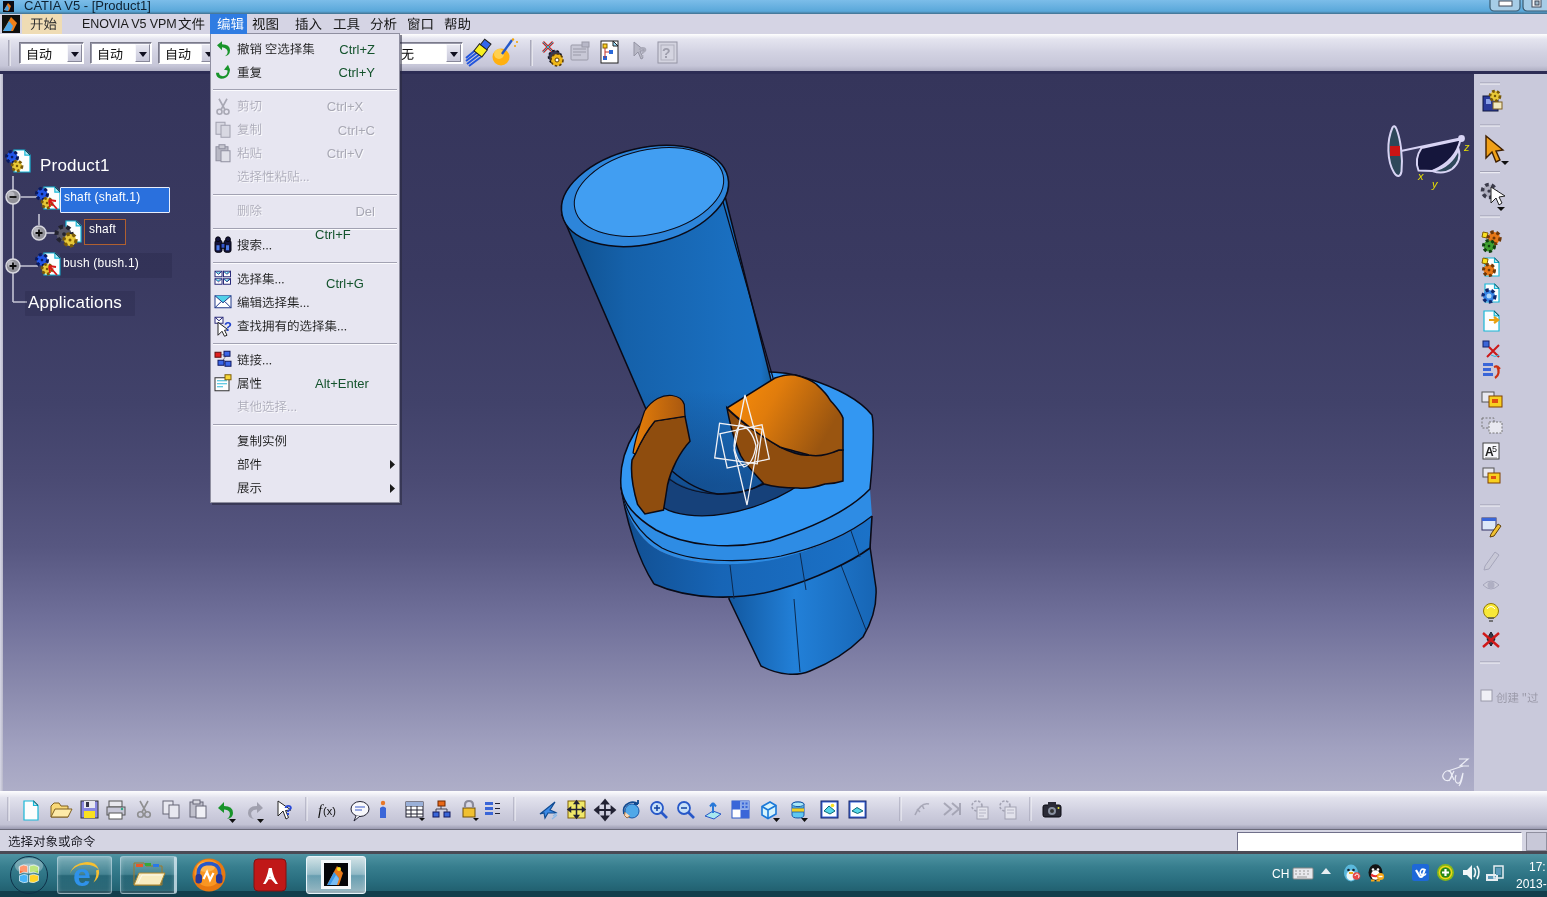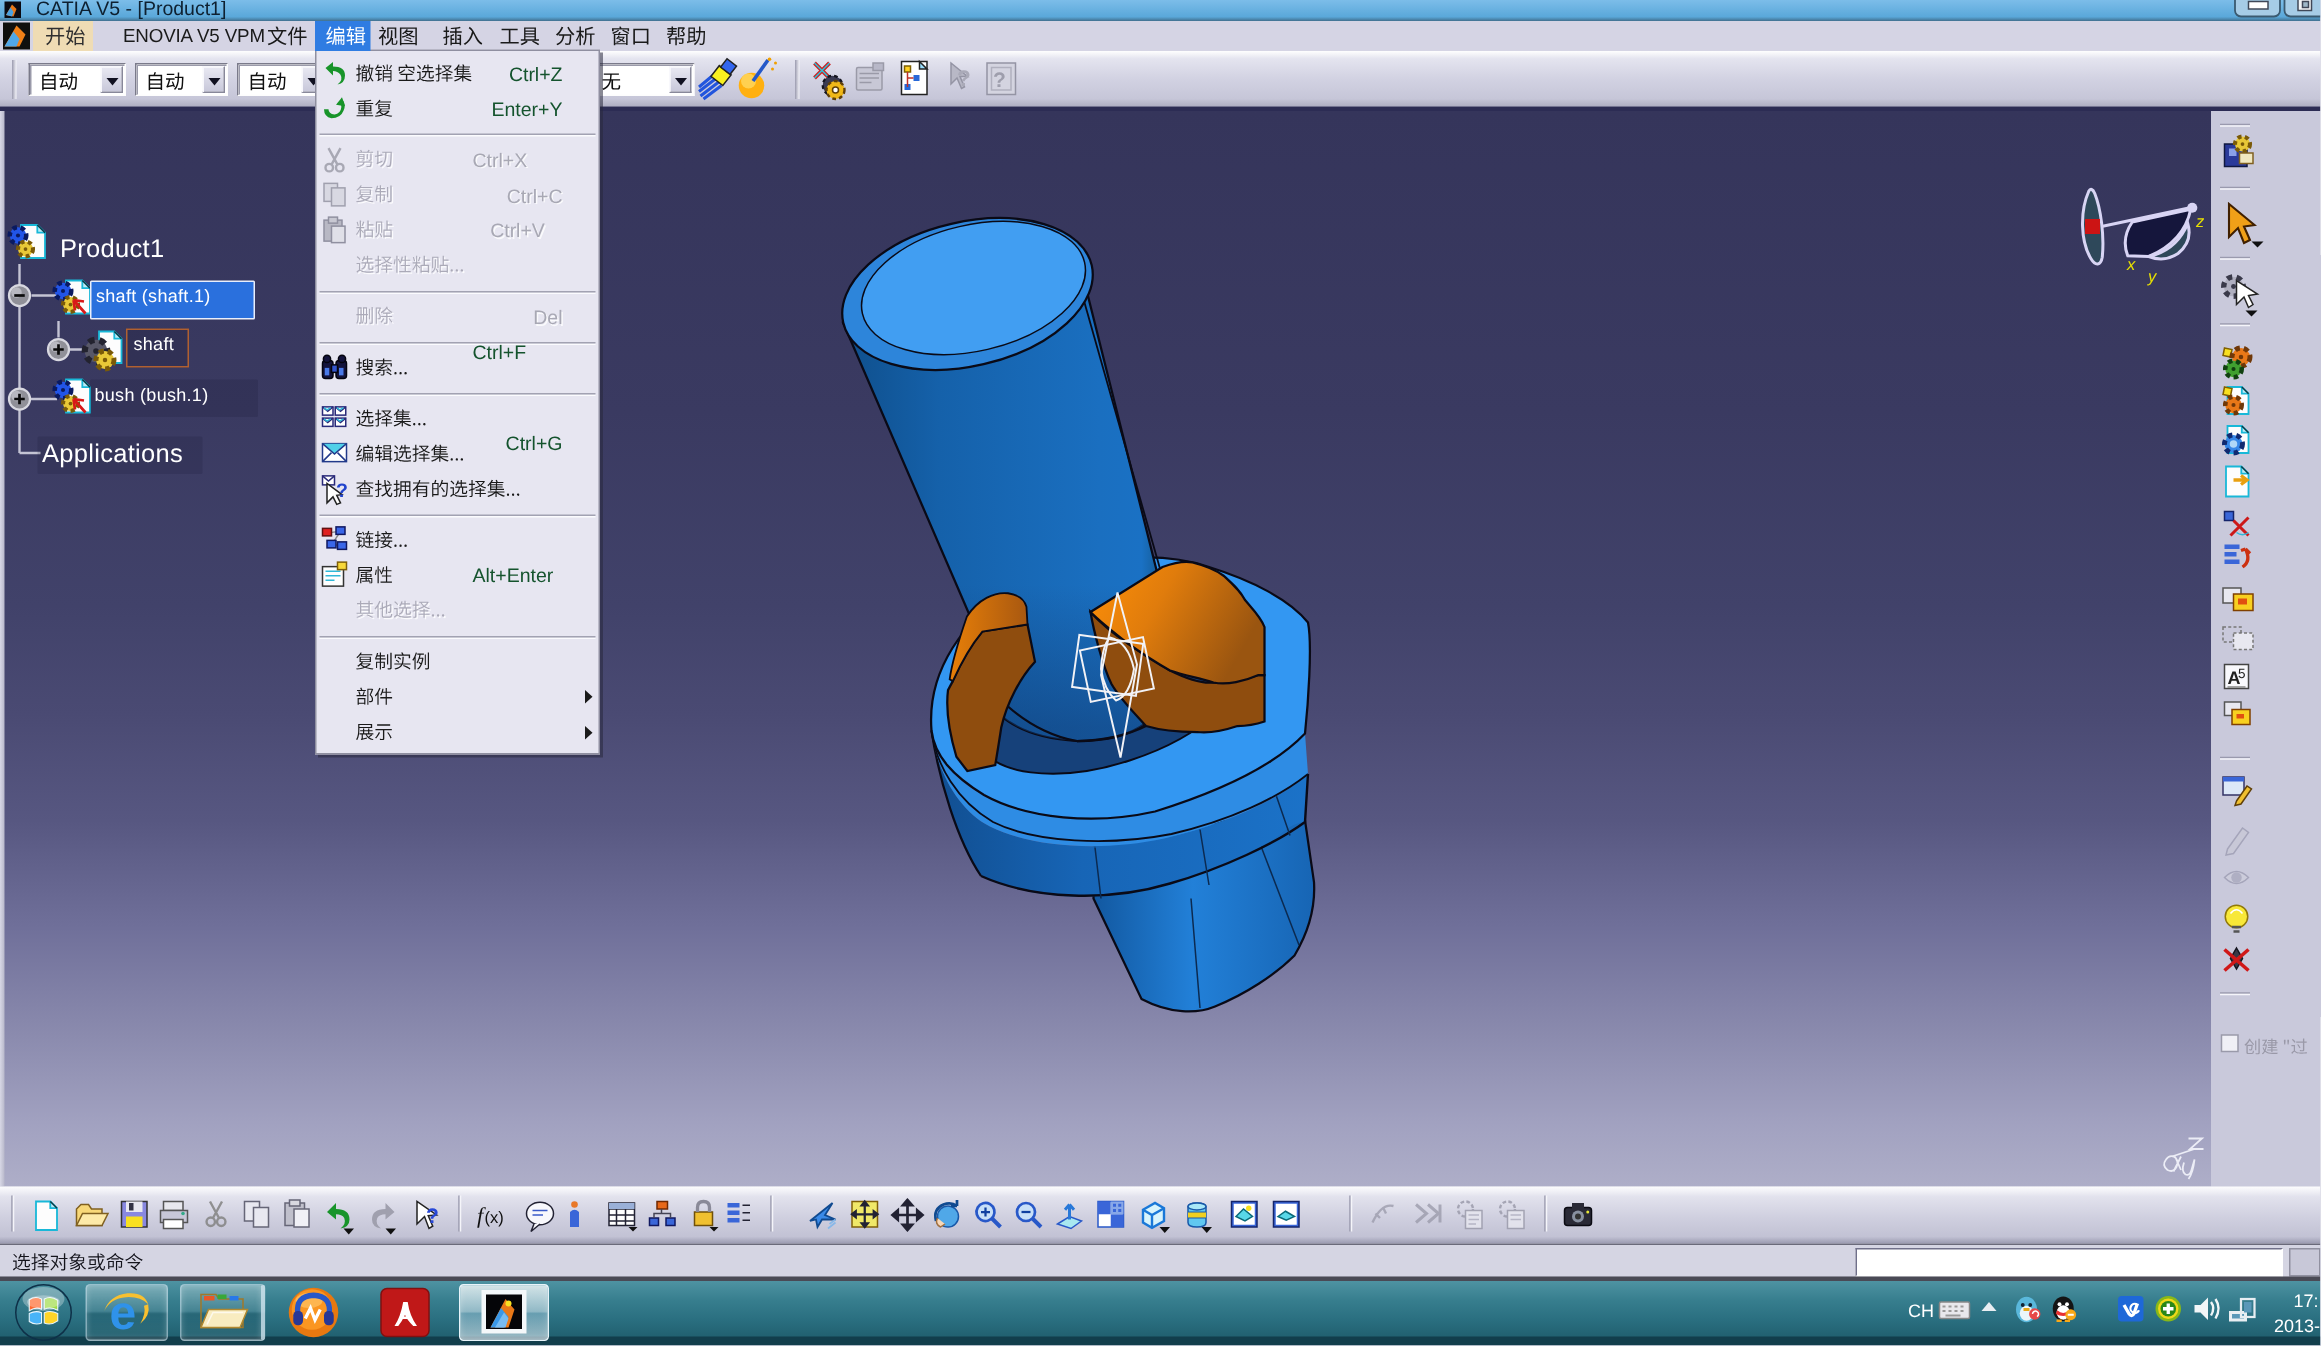--- a/index.html
+++ b/index.html
@@ -653,31 +653,31 @@
         <rect x="0" y="10" width="12" height="7"></rect>
         <rect x="2" y="12" width="8" height="3" fill="#5a98b8"></rect>
         <rect x="8" y="2" width="9" height="12" fill="none" stroke="#e8eef2" stroke-width="1.5"></rect>
         <rect x="10" y="4" width="5" height="7" fill="#5a98b8"></rect>
       </g>
       <text x="1529" y="871" font-size="12" fill="#fff" font-family="Liberation Sans">17:</text>
       <text x="1516" y="888" font-size="12" fill="#fff" font-family="Liberation Sans">2013-</text>
     </svg>
 <div class="abs" id="emenu"></div>
 <div class="sc" style="left:315px;top:42px;width:60px;text-align:right">Ctrl+Z</div>
-<div class="sc" style="left:315px;top:65px;width:60px;text-align:right">Enter+Y</div>
+<div class="sc" style="left:315px;top:65px;width:60px;text-align:right">Ctrl+Y</div>
 <div class="msep" style="left:213px;top:89px"></div>
-<div class="sc scg" style="left:315px;top:99px;width:60px;text-align:left">Ctrl+X</div>
+<div class="sc scg" style="left:315px;top:99px;width:60px;text-align:center">Ctrl+X</div>
 <div class="sc scg" style="left:315px;top:123px;width:60px;text-align:right">Ctrl+C</div>
 <div class="sc scg" style="left:315px;top:146px;width:60px;text-align:center">Ctrl+V</div>
 <div class="msep" style="left:213px;top:194px"></div>
 <div class="sc scg" style="left:315px;top:204px;width:60px;text-align:right">Del</div>
 <div class="msep" style="left:213px;top:228px"></div>
 <div class="sc" style="left:315px;top:227px;width:60px;text-align:left">Ctrl+F</div>
 <div class="msep" style="left:213px;top:262px"></div>
-<div class="sc" style="left:315px;top:288px;width:60px;text-align:right">Ctrl+G</div>
+<div class="sc" style="left:315px;top:276px;width:60px;text-align:center">Ctrl+G</div>
 <div class="msep" style="left:213px;top:343px"></div>
 <div class="sc" style="left:315px;top:376px;width:60px;text-align:left">Alt+Enter</div>
 <div class="msep" style="left:213px;top:424px"></div>
 <svg class="abs" style="left:0;top:0;z-index:30" width="1547" height="897">
       <path d="M240.8 44.3V45H242.2C241.9 45.7 241.5 46.4 241.3 46.6C241.2 46.8 241.1 46.9 240.9 46.9C241 47.1 241.1 47.5 241.1 47.6C241.3 47.5 241.7 47.5 244.1 47.1L244.4 47.6L244.9 47.4C244.8 46.9 244.4 46.1 244 45.5L243.5 45.7C243.6 46 243.8 46.2 243.9 46.5L242 46.8C242.3 46.3 242.7 45.7 243 45H245.2V44.3H243.5C243.3 43.9 243.2 43.4 243 43L242.3 43.2C242.5 43.5 242.6 44 242.7 44.3ZM238.9 43V45.5H237.6V46.3H238.9V49.2C238.4 49.4 237.9 49.6 237.4 49.7L237.7 50.5L238.9 50.1V53.5C238.9 53.6 238.9 53.7 238.7 53.7C238.6 53.7 238.2 53.7 237.8 53.7C237.9 53.9 238 54.2 238 54.4C238.7 54.4 239.1 54.4 239.3 54.2C239.6 54.1 239.7 53.9 239.7 53.5V49.8L240.9 49.4L240.8 48.6L239.7 49V46.3H240.8V45.5H239.7V43ZM241.9 50.4H243.8V51.4H241.9ZM241.9 49.8V48.7H243.8V49.8ZM241.2 48V54.4H241.9V52.1H243.8V53.5C243.8 53.6 243.8 53.6 243.7 53.6C243.6 53.6 243.2 53.6 242.8 53.6C242.8 53.8 242.9 54.1 243 54.3C243.6 54.3 244 54.3 244.2 54.2C244.5 54.1 244.6 53.9 244.6 53.5V48ZM246.3 45.9H247.7C247.6 47.5 247.3 48.9 246.9 50.2C246.6 48.9 246.3 47.5 246.2 46.3ZM246.1 42.9C245.9 44.9 245.5 46.9 244.7 48.2C244.9 48.3 245.2 48.6 245.3 48.8C245.5 48.4 245.6 48.1 245.8 47.7C245.9 48.8 246.2 50 246.6 51.2C246.1 52.2 245.5 53.2 244.6 53.9C244.8 54 245 54.3 245.1 54.5C245.9 53.8 246.5 53 246.9 52.1C247.3 53 247.8 53.8 248.5 54.4C248.6 54.2 248.9 53.9 249 53.8C248.3 53.1 247.7 52.2 247.3 51.3C247.9 49.8 248.2 48 248.5 45.9H249V45.2H246.5C246.6 44.5 246.8 43.7 246.8 43Z M255 43.7C255.5 44.5 256 45.4 256.2 46.1L256.9 45.7C256.7 45.1 256.2 44.1 255.7 43.4ZM260.6 43.3C260.3 44.1 259.7 45.1 259.3 45.7L259.9 46C260.4 45.4 260.9 44.5 261.4 43.7ZM251.8 43C251.4 44.2 250.8 45.3 250 46C250.2 46.2 250.4 46.6 250.4 46.8C250.8 46.4 251.2 45.9 251.5 45.3H254.6V44.5H252C252.2 44.1 252.3 43.7 252.5 43.2ZM250.3 49.2V50H252.1V52.5C252.1 53.1 251.8 53.4 251.5 53.5C251.7 53.7 251.9 54.1 251.9 54.2C252.1 54.1 252.4 53.9 254.5 52.7C254.5 52.5 254.4 52.2 254.4 52L252.9 52.7V50H254.7V49.2H252.9V47.4H254.4V46.7H250.8V47.4H252.1V49.2ZM255.9 49.5H260.3V50.9H255.9ZM255.9 48.8V47.3H260.3V48.8ZM257.8 43V46.6H255.2V54.4H255.9V51.7H260.3V53.3C260.3 53.5 260.2 53.6 260 53.6C259.8 53.6 259.2 53.6 258.4 53.6C258.6 53.8 258.7 54.1 258.7 54.3C259.7 54.3 260.3 54.3 260.6 54.2C260.9 54 261 53.8 261 53.3V46.6L260.3 46.6H258.5V43Z M271.9 46.7C273.2 47.3 274.9 48.4 275.7 49L276.2 48.3C275.4 47.7 273.7 46.8 272.4 46.1ZM269.6 46.1C268.7 46.9 267.4 47.8 265.9 48.3L266.4 49.1C267.9 48.4 269.2 47.5 270.2 46.6ZM265.8 53.2V54H276.4V53.2H271.5V50H275.1V49.2H267V50H270.6V53.2ZM270.1 43.2C270.4 43.6 270.6 44.1 270.8 44.5H265.8V47.3H266.6V45.3H275.5V47H276.3V44.5H271.8C271.6 44.1 271.3 43.4 271 42.9Z M278.1 43.9C278.8 44.5 279.7 45.4 280 46L280.7 45.5C280.3 44.8 279.5 44 278.7 43.4ZM282.9 43.4C282.6 44.5 282.1 45.6 281.4 46.3C281.6 46.4 282 46.6 282.1 46.8C282.4 46.4 282.7 46 283 45.5H284.9V47.4H281.3V48.1H283.6C283.4 49.8 282.9 51.1 281 51.7C281.1 51.9 281.4 52.2 281.5 52.4C283.6 51.6 284.2 50.1 284.4 48.1H285.8V51.2C285.8 52 286 52.3 286.9 52.3C287.1 52.3 288 52.3 288.2 52.3C288.9 52.3 289.2 51.9 289.2 50.3C289 50.2 288.7 50.1 288.5 50C288.5 51.3 288.4 51.5 288.1 51.5C287.9 51.5 287.1 51.5 287 51.5C286.7 51.5 286.6 51.5 286.6 51.1V48.1H289.2V47.4H285.7V45.5H288.6V44.7H285.7V43H284.9V44.7H283.3C283.5 44.3 283.6 43.9 283.7 43.5ZM280.4 47.8H278V48.6H279.6V52.4C279 52.7 278.5 53.2 277.9 53.7L278.4 54.4C279.2 53.6 279.8 53 280.3 53C280.6 53 281 53.4 281.4 53.7C282.2 54.2 283.3 54.3 284.8 54.3C286 54.3 288.1 54.2 289.1 54.1C289.1 53.9 289.3 53.5 289.4 53.3C288.1 53.4 286.2 53.5 284.8 53.5C283.4 53.5 282.4 53.4 281.6 52.9C281 52.6 280.7 52.3 280.4 52.3Z M292.1 43V45.5H290.4V46.3H292.1V49L290.3 49.6L290.5 50.4L292.1 49.9V53.4C292.1 53.5 292 53.6 291.8 53.6C291.7 53.6 291.2 53.6 290.6 53.6C290.8 53.8 290.9 54.2 290.9 54.4C291.7 54.4 292.2 54.4 292.5 54.2C292.8 54.1 292.9 53.8 292.9 53.4V49.6L294.3 49.1L294.2 48.4L292.9 48.8V46.3H294.4V45.5H292.9V43ZM300 44.4C299.5 45.1 298.8 45.7 298.1 46.3C297.4 45.7 296.8 45.1 296.4 44.4ZM294.7 43.7V44.4H295.5C296 45.3 296.7 46 297.4 46.7C296.4 47.3 295.3 47.7 294.2 48C294.4 48.2 294.6 48.5 294.7 48.7C295.8 48.3 297 47.8 298 47.2C299 47.9 300.2 48.4 301.4 48.7C301.5 48.5 301.8 48.2 301.9 48C300.8 47.7 299.7 47.3 298.7 46.7C299.7 46 300.6 45 301.1 43.9L300.6 43.6L300.5 43.7ZM297.6 48.3V49.4H295V50.2H297.6V51.6H294.4V52.3H297.6V54.5H298.4V52.3H301.7V51.6H298.4V50.2H300.8V49.4H298.4V48.3Z M308.1 49.8V50.7H303V51.4H307.3C306.1 52.3 304.2 53.2 302.7 53.6C302.9 53.8 303.1 54.1 303.2 54.3C304.9 53.8 306.8 52.8 308.1 51.6V54.4H308.9V51.6C310.2 52.7 312.2 53.7 313.8 54.2C314 54 314.2 53.7 314.4 53.5C312.8 53.1 310.9 52.3 309.7 51.4H314.1V50.7H308.9V49.8ZM308.4 46.5V47.4H305.3V46.5ZM308.1 43.2C308.4 43.5 308.6 44 308.7 44.3H305.8C306 43.9 306.3 43.5 306.5 43.1L305.6 43C305.1 44.1 304.1 45.5 302.7 46.5C302.9 46.6 303.2 46.9 303.3 47.1C303.7 46.7 304.1 46.3 304.5 46V50H305.3V49.6H313.8V49H309.2V48H312.9V47.4H309.2V46.5H312.8V45.9H309.2V45H313.3V44.3H309.6C309.5 43.9 309.2 43.4 308.9 42.9ZM308.4 45.9H305.3V45H308.4ZM308.4 48V49H305.3V48Z" fill="#1a1a1a"></path>
       <g transform="translate(215,40.25)">
         <path d="M2 5 L7 1 L7 4 Q15 4 15 10 Q15 15 10 16 Q14 13 12 9.5 Q10 7 7 7 L7 10 Z" fill="#18942a"></path>
       </g>
       <path d="M239 70.2V74.1H242.8V75H238.6V75.7H242.8V76.8H237.7V77.5H248.8V76.8H243.6V75.7H248.1V75H243.6V74.1H247.6V70.2H243.6V69.4H248.8V68.7H243.6V67.7C245.1 67.5 246.5 67.4 247.6 67.2L247.1 66.5C245.2 66.9 241.6 67.2 238.7 67.2C238.8 67.4 238.8 67.7 238.9 67.9C240.1 67.9 241.5 67.8 242.8 67.7V68.7H237.7V69.4H242.8V70.2ZM239.8 72.4H242.8V73.4H239.8ZM243.6 72.4H246.8V73.4H243.6ZM239.8 70.8H242.8V71.8H239.8ZM243.6 70.8H246.8V71.8H243.6Z M253 71.4H259V72.3H253ZM253 69.9H259V70.8H253ZM252.2 69.3V72.9H253.6C252.9 73.9 251.8 74.8 250.7 75.4C250.9 75.5 251.2 75.8 251.3 76C251.8 75.7 252.3 75.3 252.8 74.8C253.4 75.4 254.1 75.9 254.9 76.3C253.3 76.8 251.6 77 249.9 77.2C250.1 77.4 250.2 77.7 250.3 77.9C252.2 77.8 254.1 77.4 255.8 76.7C257.4 77.3 259.1 77.7 261 77.8C261.1 77.6 261.3 77.3 261.5 77.1C259.8 77 258.2 76.7 256.8 76.3C258 75.8 259 75 259.7 74.1L259.1 73.7L259 73.8H253.9C254.1 73.5 254.3 73.2 254.5 73L254.5 72.9H259.8V69.3ZM252.9 66.5C252.3 67.7 251.2 68.9 250.1 69.6C250.3 69.8 250.6 70.1 250.7 70.3C251.3 69.8 252 69.1 252.6 68.4H260.7V67.7H253.1C253.3 67.4 253.5 67 253.7 66.7ZM258.4 74.4C257.7 75 256.8 75.5 255.8 76C254.8 75.5 254 75 253.4 74.4Z" fill="#1a1a1a"></path>
       <g transform="translate(215,63.75)">

